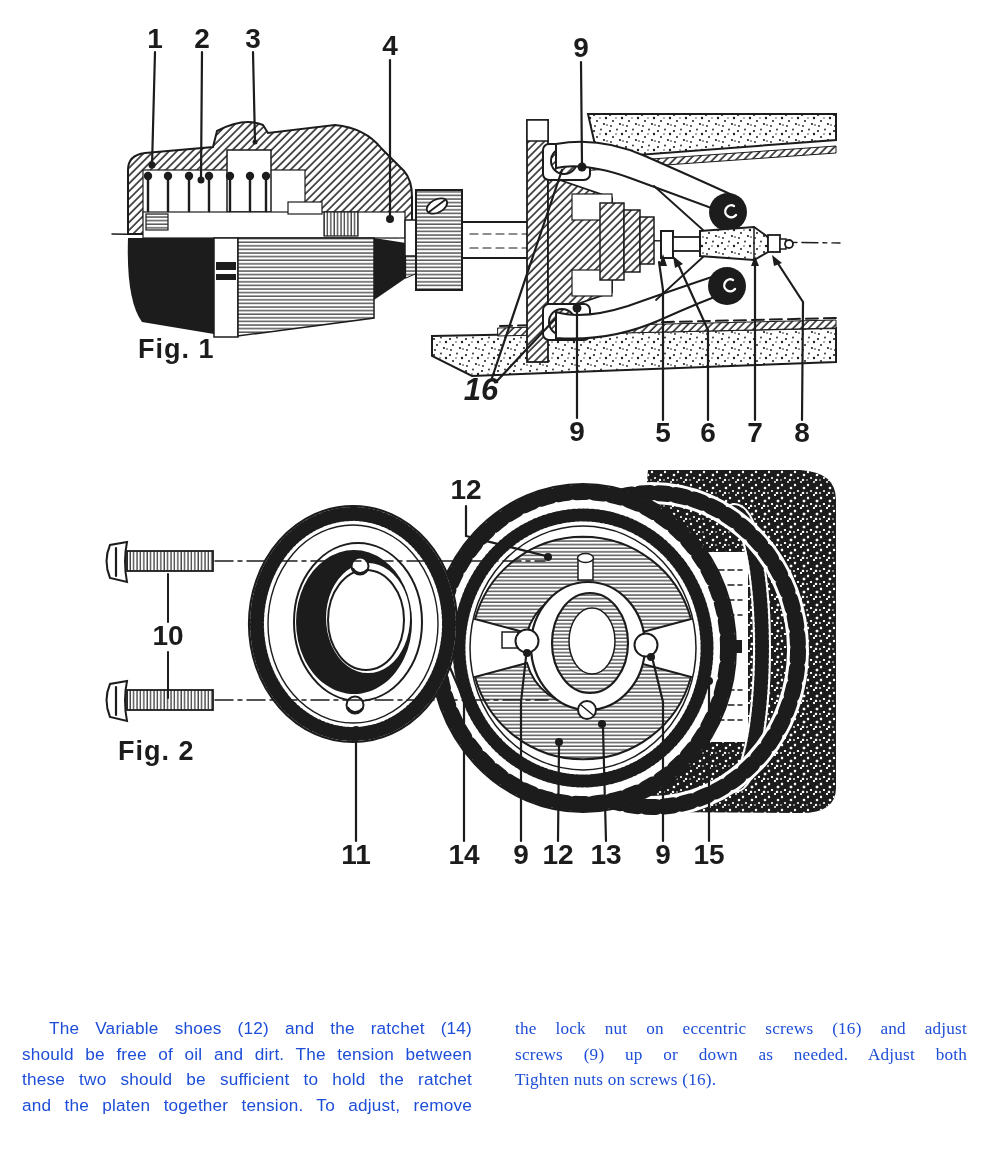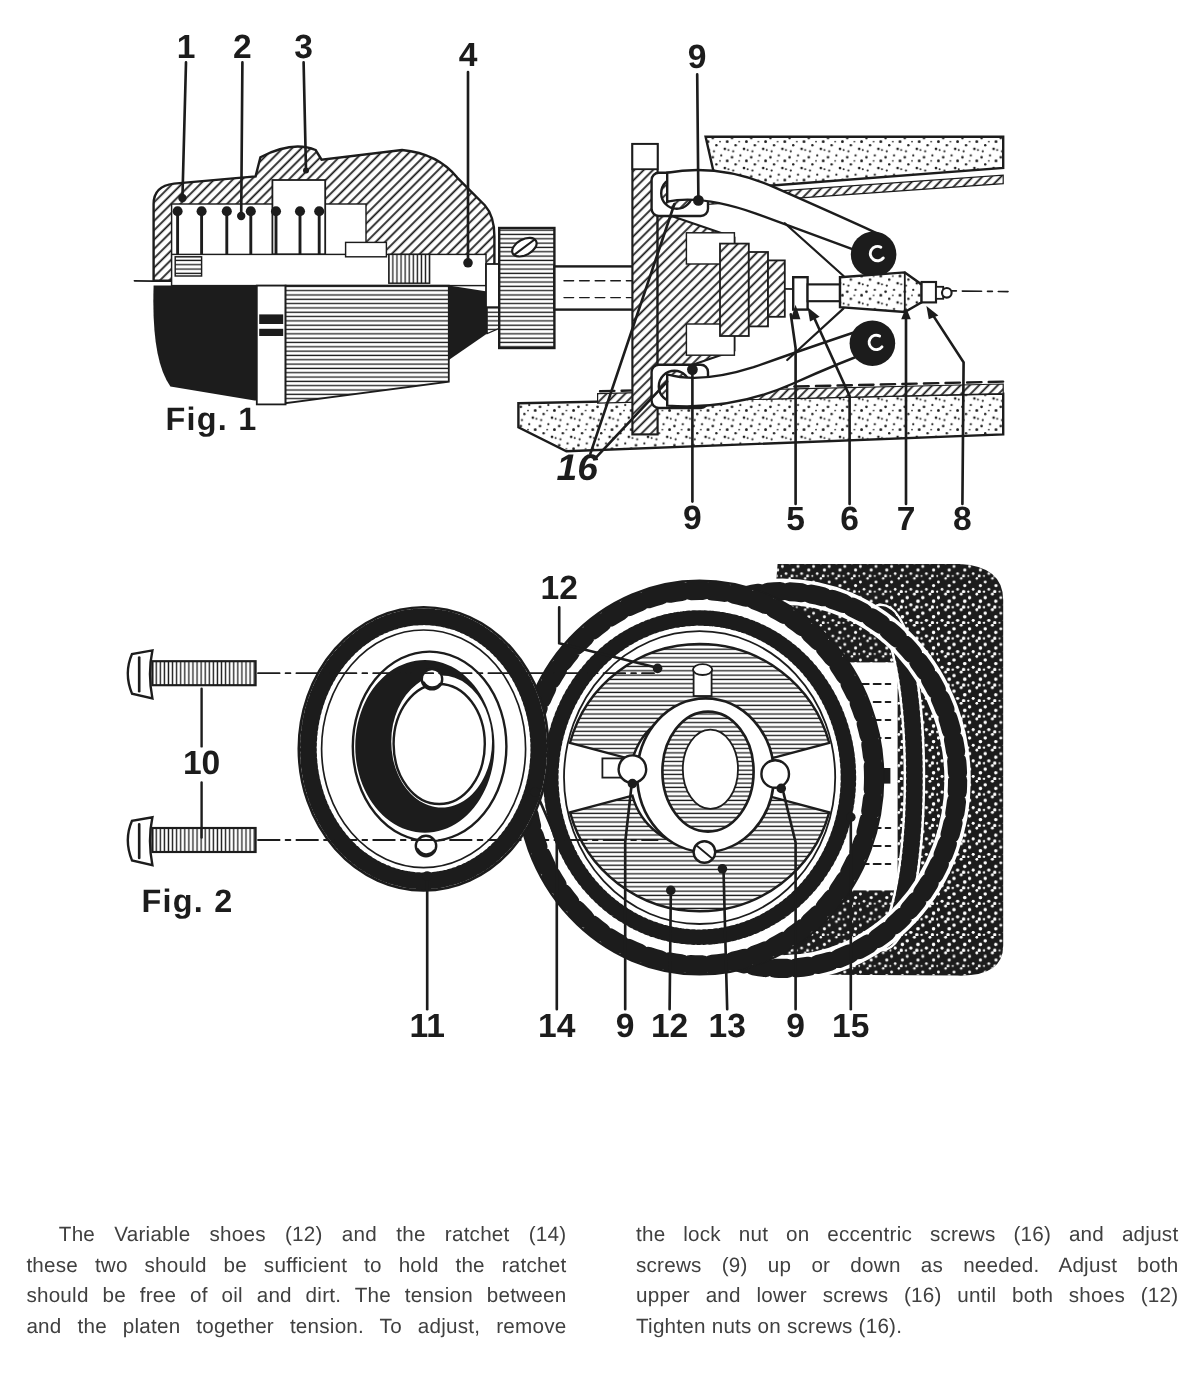--- a/index.html
+++ b/index.html
@@ -6,21 +6,21 @@
   .page{position:relative;width:1000px;height:1154px;background:#ffffff;overflow:hidden;
         font-family:"Liberation Sans",sans-serif;}
   svg{position:absolute;left:0;top:0;}
   svg .ln{stroke:#1c1c1c;fill:none;}
   svg text{font-family:"Liberation Sans",sans-serif;font-weight:bold;fill:#1c1c1c;
            text-anchor:middle;font-size:28px;}
   svg text.figlabel{font-size:27px;text-anchor:start;letter-spacing:1px;}
   svg text.italic{font-style:italic;font-size:31px;}
   .textcols{position:absolute;top:1016px;left:0;width:1000px;}
   .col{position:absolute;top:0;}
-  .tline{font-size:17.2px;line-height:25.6px;color:#404040;letter-spacing:0.2px;
+  .tline{font-size:17.2px;line-height:25.6px;color:#1d4ed8;letter-spacing:0.2px;
          text-align:justify;text-align-last:justify;white-space:normal;}
   .tline.indent{text-indent:27px;}
   .tline.last{text-align-last:left;}
 </style>
 </head>
 <body>
 
 <div class="page">
 
 <svg width="1000" height="980" viewBox="0 0 1000 980">
@@ -294,25 +294,24 @@
     <text x="606" y="864">13</text>
     <text x="663" y="864">9</text>
     <text x="709" y="864">15</text>
     <text x="118" y="760" class="figlabel">Fig. 2</text>
   </g>
 </svg>
 
 <div class="textcols">
   <div class="col" style="left:22px;width:450px;">
     <div class="tline indent">The Variable shoes (12) and the ratchet (14)</div>
+    <div class="tline">should be free of oil and dirt. The tension between</div>
     <div class="tline">these two should be sufficient to hold the ratchet</div>
-    <div class="tline">should be free of oil and dirt. The tension between</div>
     <div class="tline">and the platen together tension. To adjust, remove</div>
   </div>
-  <div class="col" style="left:530px;width:452px;">
+  <div class="col" style="left:515px;width:452px;font-family:Liberation Serif, serif;">
     <div class="tline">the lock nut on eccentric screws (16) and adjust</div>
     <div class="tline">screws (9) up or down as needed. Adjust both</div>
-    <div class="tline">upper and lower screws (16) until both shoes (12)</div>
     <div class="tline last">Tighten nuts on screws (16).</div>
   </div>
 </div>
 
 </div>
 
 </body></html>

